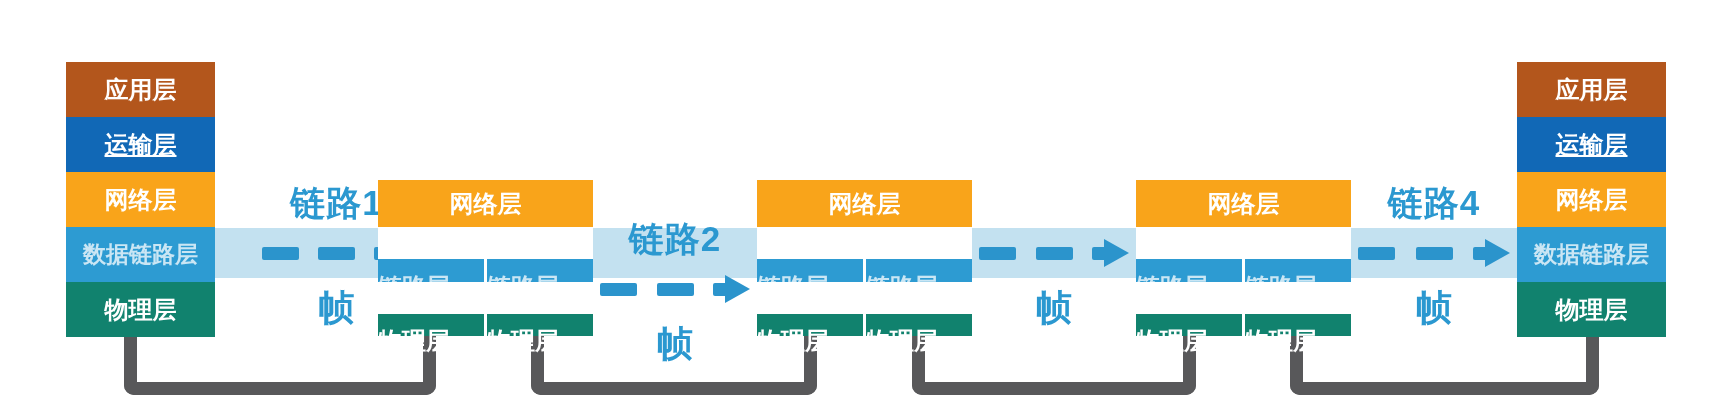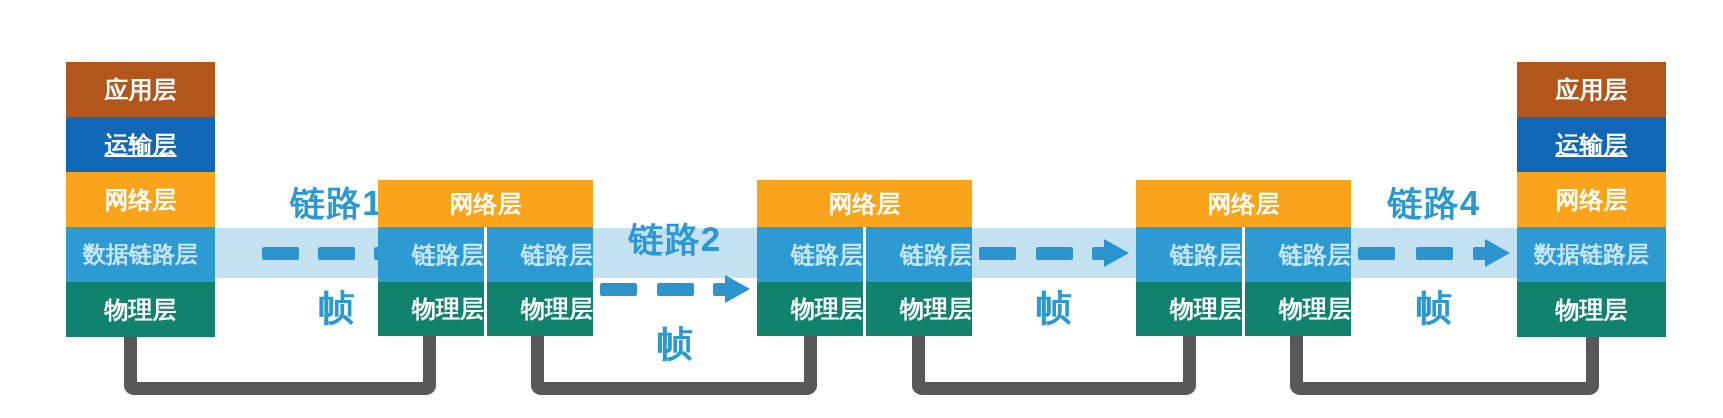--- a/index.html
+++ b/index.html
@@ -24,21 +24,21 @@
   .c-dlink{background:#2d9bd2;color:rgba(255,255,255,0.75) !important;}
   .c-phys{background:#11826e;}
   .stack .c-dlink{font-size:23px;}
   
   .router{position:absolute;top:180px;width:215px;z-index:3;}
   .router-net{height:47px;line-height:47px;text-align:center;font-size:24px;color:#ffffff;background:#f9a41a;}
   .router-cells{
     display:grid;grid-template-columns:1fr 1fr;grid-template-rows:55px 54px;
     column-gap:3px;background:#ffffff;
   }
-  .cell{text-align:right;color:#ffffff;font-size:24px;}
+  .cell{text-align:left;color:#ffffff;font-size:24px;margin-top:32px;}
   .cell-link{background:#2d9bd2;line-height:55px;color:rgba(255,255,255,0.75);}
   .cell-phys{background:#11826e;line-height:54px;}
   
   .link-group{position:absolute;top:0;height:418px;z-index:2;}
   .link-label{position:absolute;top:180px;left:0;width:100%;text-align:center;font-size:35px;color:#2b98d0;letter-spacing:1px;}
   .frame-label{position:absolute;top:284px;left:0;width:100%;text-align:center;font-size:36px;color:#2b98d0;}
   .dash-row{position:absolute;top:239px;left:7px;right:7px;height:28px;display:flex;align-items:center;justify-content:space-between;}
   .dash{width:37px;height:13px;background:#2b94cc;border-radius:2px;}
   .arrow{display:flex;align-items:center;}
   .arrow-stub{width:12px;height:13px;background:#2b94cc;border-radius:2px 0 0 2px;}

